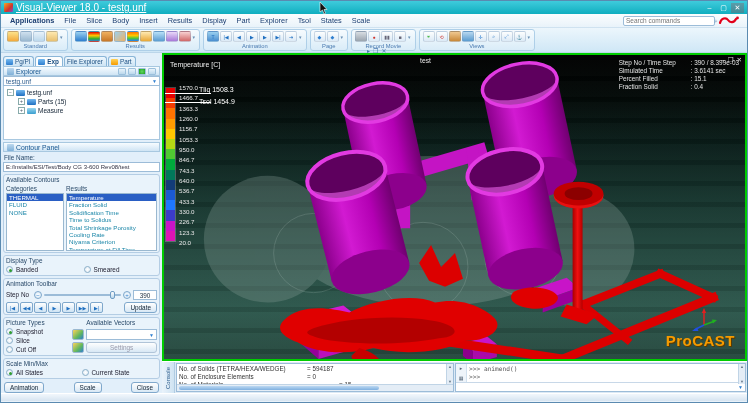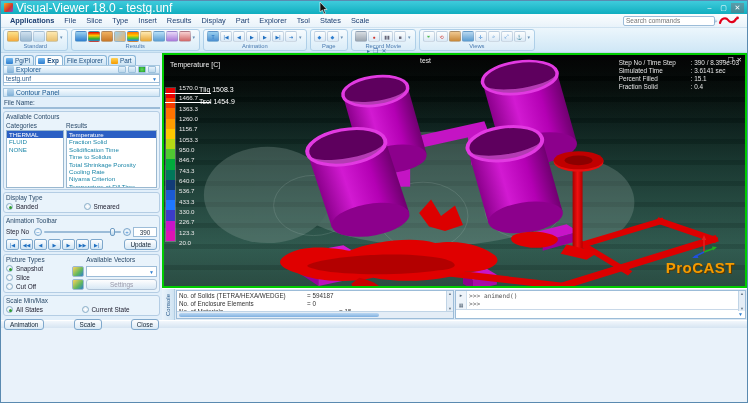--- a/index.html
+++ b/index.html
@@ -2,21 +2,21 @@
 <html><head>
 <meta charset="utf-8">
 <style>
   *{margin:0;padding:0;box-sizing:border-box;}
   html,body{width:748px;height:403px;overflow:hidden;}
   body{font-family:"Liberation Sans",sans-serif;font-size:7px;color:#222;background:#e9f2fa;border:1px solid #5a8ab0;position:relative;}
 
   
   .titlebar{height:13px;background:linear-gradient(#3fcbdc,#10aebf);display:flex;align-items:center;padding:0 3px;color:#fff;}
   .appicon{width:9px;height:9px;background:linear-gradient(135deg,#f5a623,#d0342c 60%,#7a4ddb);border-radius:1px;margin-right:3px;}
-  .titletext{font-size:12px;flex:1;white-space:nowrap;}
+  .titletext{font-size:10px;flex:1;white-space:nowrap;text-decoration:underline;}
   .winbtn{width:13px;height:10px;display:flex;align-items:center;justify-content:center;color:#fff;font-size:7px;margin-left:1px;}
   .winbtn.close{background:rgba(200,30,30,.25);}
 
   
   .menubar{height:14px;background:linear-gradient(#fbfdfe,#e9f3fa);display:flex;align-items:center;padding:0 4px;color:#1c3f72;font-size:7.4px;border-bottom:1px solid #cfe2f0;}
   .menuitem{padding:0 5px;white-space:nowrap;}
   .menuitem.first{font-weight:bold;}
   .menuspacer{flex:1;}
   .searchbox{width:92px;height:10px;background:#fff;border:1px solid #9cbcd8;border-radius:2px;display:flex;align-items:center;padding:0 2px;color:#8aa4bc;}
   .searchbox input{border:none;outline:none;flex:1;font-size:6.5px;font-family:"Liberation Sans",sans-serif;color:#667;background:transparent;}
@@ -25,21 +25,21 @@
   
   .toolbar{height:25px;background:linear-gradient(#ecf6fc,#cfe7f6);display:flex;align-items:stretch;padding:1px 2px;border-bottom:1px solid #bcd6ea;}
   .tgroup{border:1px solid #aecfe8;border-radius:3px;background:linear-gradient(#f6fbfe,#d9ecf8);margin-right:3px;display:flex;flex-direction:column;}
   .tg-icons{display:flex;align-items:center;gap:1px;padding:1px 3px;flex:1;}
   .tg-label{font-size:5.8px;color:#4a7ab0;text-align:center;padding:0 2px 1px;}
   .ti{width:12px;height:11px;border-radius:2px;border:1px solid rgba(120,150,180,.35);}
   .ti.gly{display:flex;align-items:center;justify-content:center;background:linear-gradient(#fdfefe,#dceaf6);color:#1f6fc0;font-size:5px;}
   .tdrop{color:#6a90b4;font-size:5px;align-self:center;margin:0 1px;}
 
   
-  .main{display:flex;height:267px;}
+  .main{display:flex;height:340px;}
   .left{width:161px;background:#e2effa;display:flex;flex-direction:column;padding:2px 2px 0 2px;}
   .right{flex:1;display:flex;flex-direction:column;min-width:0;}
 
   
   .ltabs{display:flex;height:13px;align-items:flex-end;gap:1px;}
   .ltab{border:1px solid #8ab6d8;border-bottom:none;border-radius:3px 3px 0 0;padding:1px 3px 1px 2px;background:linear-gradient(#eef7fd,#cde4f4);font-size:6.4px;color:#1c4f82;display:flex;align-items:center;gap:2px;white-space:nowrap;}
   .ltab.active{background:#fdfefe;font-weight:bold;}
   .ticn{width:7px;height:6px;border-radius:1px;background:linear-gradient(#74b9f0,#2e7ecf);}
   .ticn.star{background:linear-gradient(#ffd257,#f59b00);}
   .sechdr{height:12px;background:linear-gradient(#f7fcff,#cfe4f4);border:1px solid #a8c8e0;display:flex;align-items:center;font-size:6.8px;color:#17568f;padding:0 3px;gap:2px;}
@@ -134,21 +134,21 @@
   <div class="winbtn close">✕</div>
 </div>
 <svg class="cursor" width="10" height="13" viewBox="0 0 10 13">
     <path d="M1,0 L1,10 L3.5,8 L5,12 L6.5,11.3 L5,7.5 L8,7.5 Z" fill="#111" stroke="#fff" stroke-width="0.6"></path>
   </svg>
 
 <div class="menubar">
   <span class="menuitem first">Applications</span>
   <span class="menuitem">File</span>
   <span class="menuitem">Slice</span>
-  <span class="menuitem">Type</span>
+  <span class="menuitem">Body</span>
   <span class="menuitem">Insert</span>
   <span class="menuitem">Results</span>
   <span class="menuitem">Display</span>
   <span class="menuitem">Part</span>
   <span class="menuitem">Explorer</span>
   <span class="menuitem">Tsol</span>
   <span class="menuitem">States</span>
   <span class="menuitem">Scale</span>
   <span class="menuspacer"></span>
   <div class="searchbox">

